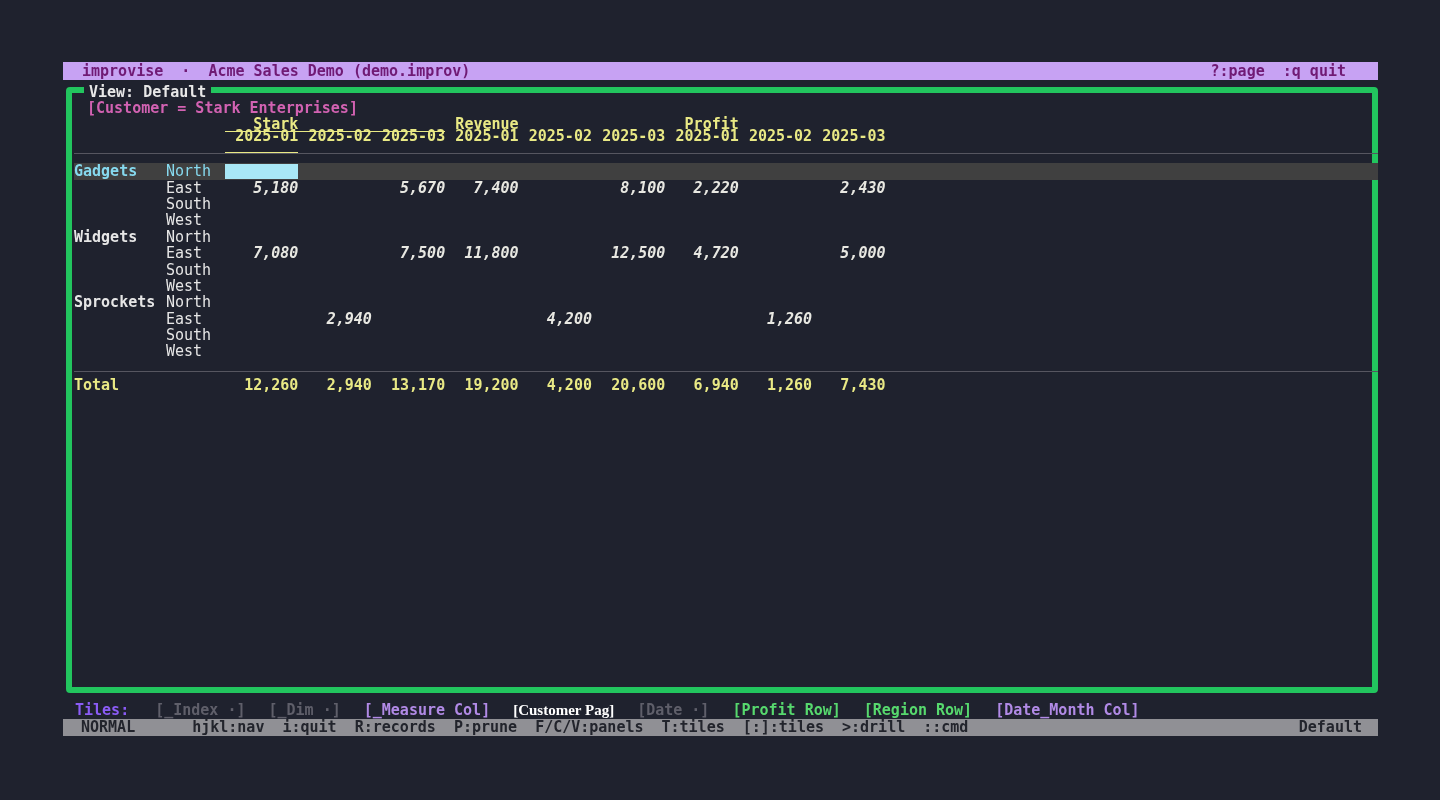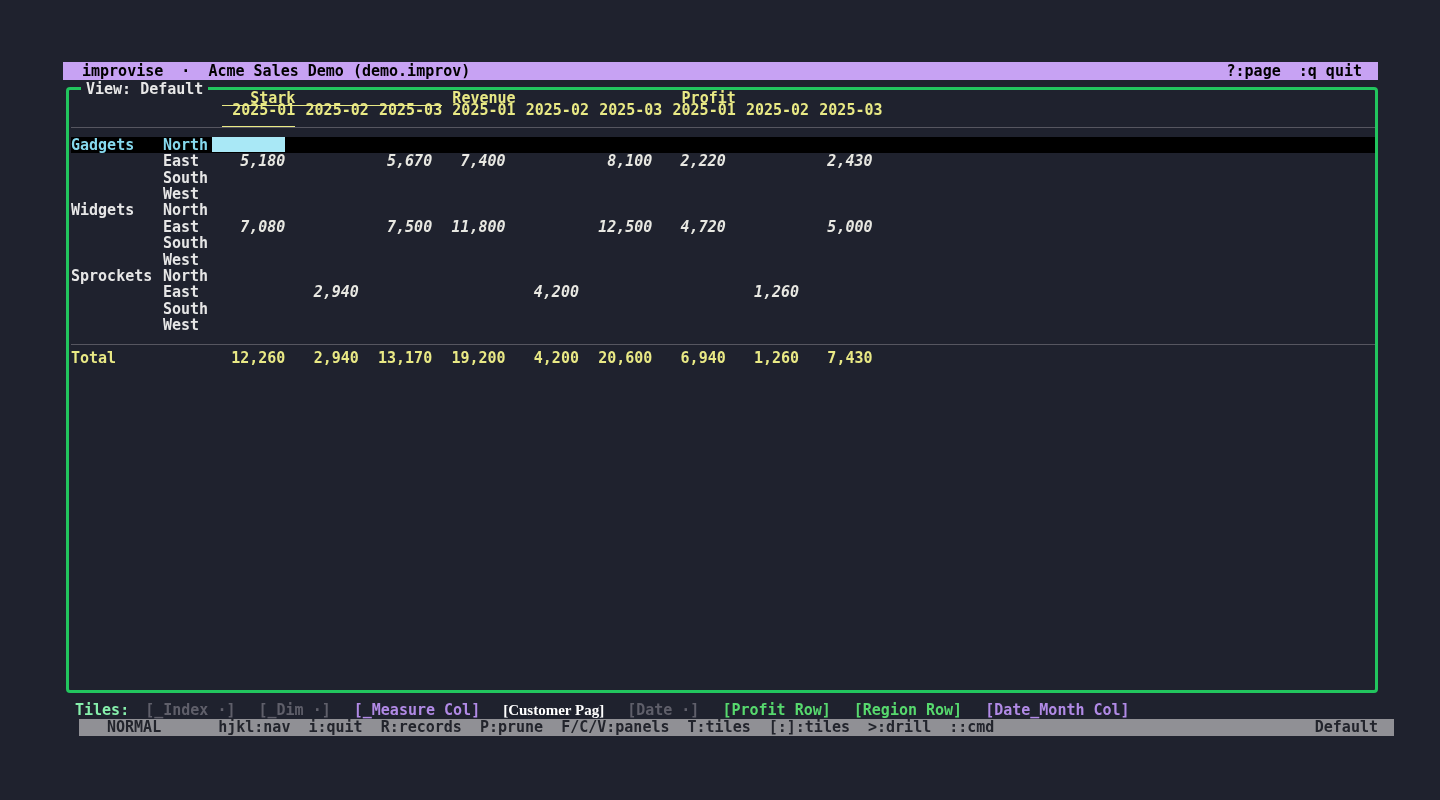--- a/index.html
+++ b/index.html
@@ -2,80 +2,81 @@
 <html><head>
 <meta charset="utf-8">
 <style>
   * { box-sizing: border-box; margin: 0; padding: 0; }
   html,body { width:1440px; height:800px; background:#1f222e; overflow:hidden; }
   body { font-family:"DejaVu Sans Mono","Liberation Mono",monospace; font-size:15px; color:#e6e6e6; }
   .screen { position:absolute; inset:0; }
   .terminal { position:absolute; left:63px; top:62px; width:1315px; }
 
   
-  .titlebar { height:18px; line-height:18px; background:#c7a2f3; color:#000000; font-weight:bold;
-              display:flex; justify-content:space-between; padding:0 16px 0 19px; white-space:pre; }
+  .titlebar { height:18px; line-height:18px; background:#c7a2f3; color:#701a75; font-weight:bold;
+              display:flex; justify-content:space-between; padding:0 32px 0 19px; white-space:pre; }
 
   
   .viewbox { position:absolute; left:3px; top:25px; width:1312px; height:606px;
-             border:3px solid #22c55e; border-radius:4px; }
+             border:6px solid #22c55e; border-radius:4px; }
   .view-label { position:absolute; top:-9px; left:12px; background:#1f222e; padding:0 5px;
                 color:#e8e8e8; font-weight:bold; line-height:17px; white-space:pre; }
   .filter-line { margin:7px 0 0 15px; color:#d262b2; font-weight:bold; height:16.4px; line-height:16.4px; }
 
   
   .tbl { padding-left:2px; }
   .trow { display:flex; height:16.4px; line-height:16.4px; white-space:pre; align-items:center; }
   .cell-product { width:92px; font-weight:bold; }
-  .cell-region  { width:49px; font-weight:bold; }
+  .cell-region  { width:59px; font-weight:normal; }
   .cell-val { width:73.4px; text-align:right; }
   .val { font-style:italic; color:#e8e8e2; font-weight:bold; }
   .group { width:220.2px; display:flex; }
   .group .gcell { width:73.4px; text-align:right; color:#e9e985; font-weight:bold; height:15px; line-height:15px; }
   .group.selected { border-bottom:1px solid #e9e985; height:15px; }
   .colhead { color:#e9e985; font-weight:bold; height:24px; line-height:15px; }
   .colhead.sel { border-bottom:1px solid #e9e985; }
   .spacer { width:151px; }
   .sep { height:1px; background:#565660; width:1304px; }
   .sep1 { margin:4px 0 9px 0; }
   .sep2 { margin:11px 0 5px 0; }
-  .cursor-row { background:#000000; width:1304px; }
+  .cursor-row { background:#404040; width:1304px; }
   .cursor-row .cell-product, .cursor-row .cell-region { color:#86d9ee; }
   .cursor-cell { background:#a9e8f6; height:15px; }
   .total-row .cell-product, .total-row .cell-val { color:#e9e985; font-weight:bold; font-style:normal; }
 
   
   .tilesbar { position:absolute; top:640px; left:12px; width:1300px; height:17px; line-height:17px;
               display:flex; white-space:pre; font-weight:bold; }
-  .tiles-label { color:#86efac; margin-right:16px; }
+  .tiles-label { color:#8b5cf6; margin-right:26px; }
   .tile { margin-right:23px; }
   .tile.dim    { color:#5f5f6a; }
   .tile.purple { color:#b18ae6; }
   .tile.pink   { color:#ffffff;font-family:Liberation Serif, serif; }
   .tile.green  { color:#57d96e; }
 
   
-  .statusbar { position:absolute; top:657px; left:16px; width:1315px; height:17px; line-height:17px;
-               background:#909095; color:#22242c; font-weight:bold; display:flex; padding:0 16px 0 28px; white-space:pre; }
+  .statusbar { position:absolute; top:657px; left:0; width:1315px; height:17px; line-height:17px;
+               background:#909095; color:#22242c; font-weight:bold; display:flex; padding:0 16px 0 18px; white-space:pre; }
   .hint { margin-right:18px; }
   .status-right { margin-left:auto; }
 </style>
 </head>
 <body>
 
 <div class="screen">
   <div class="terminal">
 
     <div class="titlebar">
       <span>improvise  ·  Acme Sales Demo (demo.improv)</span>
       <span><span>?:page</span><span>  </span><span>:q quit</span></span>
     </div>
 
     <div class="viewbox">
       <div class="view-label">View: Default</div>
+      <div class="filter-line">[Customer = Stark Enterprises]</div>
 
       <div class="tbl">
         <div class="trow">
           <span class="spacer"></span>
         <span class="group selected"><span class="gcell">Stark</span></span><span class="group"><span class="gcell">Revenue</span></span><span class="group"><span class="gcell">Profit</span></span></div>
         <div class="trow">
           <span class="spacer"></span>
         <span class="cell-val colhead sel">2025-01</span><span class="cell-val colhead">2025-02</span><span class="cell-val colhead">2025-03</span><span class="cell-val colhead">2025-01</span><span class="cell-val colhead">2025-02</span><span class="cell-val colhead">2025-03</span><span class="cell-val colhead">2025-01</span><span class="cell-val colhead">2025-02</span><span class="cell-val colhead">2025-03</span></div>
         <div class="sep sep1"></div>
         <div>

